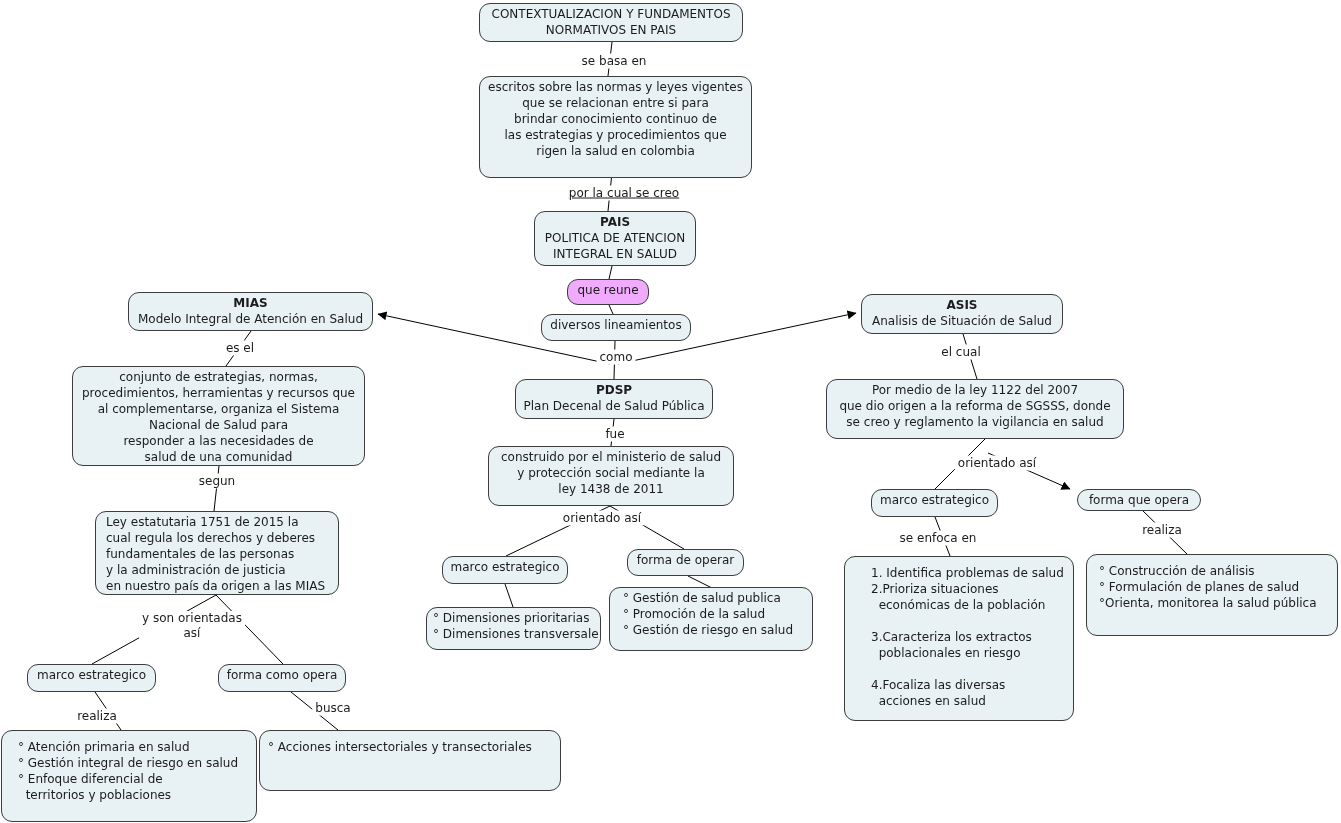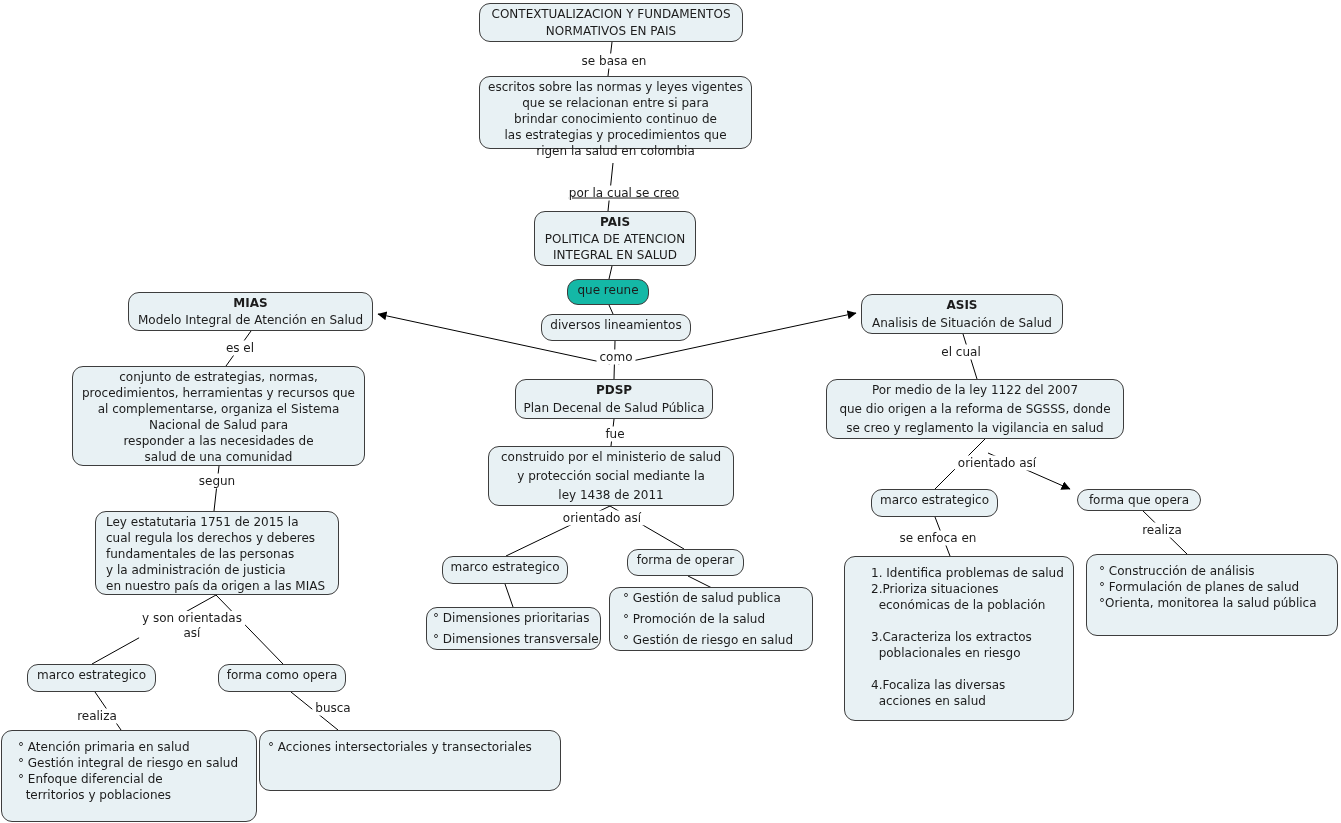--- a/index.html
+++ b/index.html
@@ -3,27 +3,27 @@
 <meta charset="utf-8">
 <style>
   html,body{margin:0;padding:0;background:#ffffff;}
   body{font-family:"DejaVu Sans","Liberation Sans",sans-serif;}
   #canvas{position:relative;width:1341px;height:823px;background:#ffffff;overflow:hidden;}
   #edges-svg{position:absolute;left:0;top:0;z-index:1;}
   .node{
     position:absolute;box-sizing:border-box;
     border:1px solid #3d3d3d;border-radius:11px;
     background:#e8f1f4;color:#1c1c1c;
-    display:flex;flex-direction:column;justify-content:space-between;align-items:center;
+    display:flex;flex-direction:column;justify-content:flex-start;align-items:center;
     text-align:center;font-size:12px;line-height:16px;
     padding:2px 4px;z-index:2;
   }
   .node.left{align-items:flex-start;text-align:left;}
   .node.top{justify-content:flex-start;padding-top:8px;}
-  .node.altfill{background:#14b8a6;}
+  .node.altfill{background:#f0abfc;}
   .node-title{font-weight:bold;white-space:pre;}
   .node-line{white-space:pre;min-height:16px;}
   .link-label{
     position:absolute;transform:translate(-50%,-50%);
     background:#ffffff;padding:0 3px;
     font-size:12px;line-height:15px;color:#1c1c1c;
     text-align:center;z-index:3;
   }
   .link-label .label-line{white-space:pre;text-align:center;}
 </style>
@@ -59,21 +59,21 @@
       <line x1="985" y1="439" x2="935" y2="489" stroke="#000000" stroke-width="1"></line>
       <line x1="988" y1="453" x2="1070" y2="489" stroke="#000000" stroke-width="1" marker-end="url(#arrowhead)"></line>
       <line x1="935" y1="517" x2="950" y2="556" stroke="#000000" stroke-width="1"></line>
       <line x1="1140" y1="508" x2="1187" y2="554" stroke="#000000" stroke-width="1"></line>
     </svg>
   <div id="nodes-layer">
       <div class="node" style="left: 479px; top: 3px; width: 264px; height: 39px;">
         <div class="node-line">CONTEXTUALIZACION Y FUNDAMENTOS</div>
         <div class="node-line">NORMATIVOS EN PAIS</div>
       </div>
-      <div class="node" style="left: 479px; top: 76px; width: 273px; height: 73px;">
+      <div class="node" style="left: 479px; top: 76px; width: 273px; height: 102px;">
         <div class="node-line">escritos sobre las normas y leyes vigentes</div>
         <div class="node-line">que se relacionan entre si para</div>
         <div class="node-line">brindar conocimiento continuo de</div>
         <div class="node-line">las estrategias y procedimientos que</div>
         <div class="node-line">rigen la salud en colombia</div>
       </div>
       <div class="node" style="left: 534px; top: 211px; width: 162px; height: 55px;">
         <div class="node-title">PAIS</div>
         <div class="node-line">POLITICA DE ATENCION</div>
         <div class="node-line">INTEGRAL EN SALUD</div>

